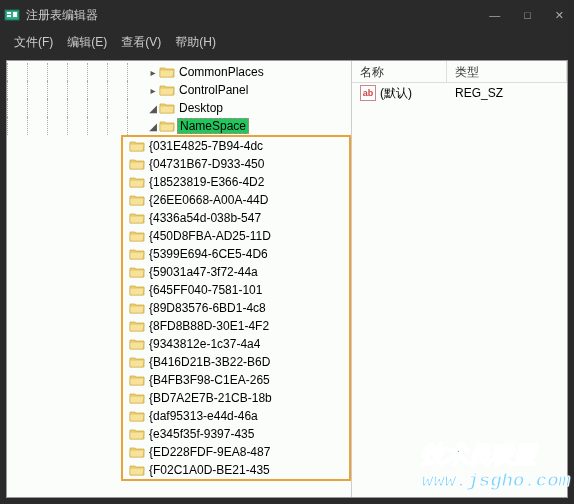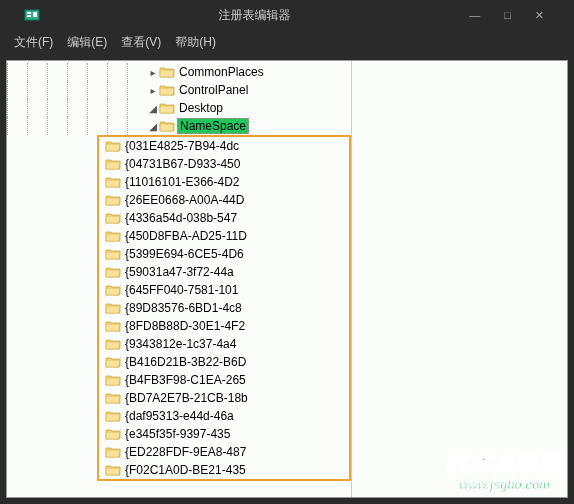--- a/index.html
+++ b/index.html
@@ -1,19 +1,19 @@
 <!DOCTYPE html>
 <html><head>
 <meta charset="utf-8">
 <style>
 * { margin: 0; padding: 0; box-sizing: border-box; font-family: "Microsoft YaHei", SimSun, Arial, sans-serif; }
 body { background: #333; width: 574px; height: 504px; overflow: hidden; position: relative; }
 .window { width: 574px; height: 504px; background: #2a2a2a; display: flex; flex-direction: column; }
 
-.titlebar { height: 30px; background: #2a2a2a; display: flex; align-items: center; padding: 0 24px; color: #ccc; font-size: 12px; text-align: center; }
+.titlebar { height: 30px; background: #2a2a2a; display: flex; align-items: center; padding: 0 4px; color: #ccc; font-size: 12px; }
 .titlebar .icon { width: 16px; height: 16px; margin-right: 6px; display: flex; align-items: center; justify-content: center; }
 .titlebar .title { flex: 1; }
 .titlebar .controls { display: flex; gap: 12px; color: #aaa; font-size: 11px; }
 .titlebar .controls span { cursor: pointer; padding: 2px 6px; }
 
 .menubar { height: 24px; background: #2a2a2a; display: flex; align-items: center; padding: 0 8px; font-size: 12px; color: #ccc; gap: 2px; }
 .menubar span { padding: 2px 6px; cursor: pointer; }
 
 .content { flex: 1; background: #fafdfa; margin: 6px; display: flex; border: 1px solid #999; overflow: hidden; }
 
@@ -32,23 +32,23 @@
 
 .list-panel { flex: 1; background: #fafdfa; overflow: hidden; font-size: 12px; }
 .list-header { display: flex; height: 22px; border-bottom: 1px solid #ddd; }
 .list-header div { padding: 3px 8px; border-right: 1px solid #ddd; color: #333; }
 .list-row { display: flex; height: 20px; align-items: center; }
 .list-row .cell { padding: 2px 8px; }
 .value-icon { width: 16px; height: 16px; display: inline-flex; align-items: center; justify-content: center; background: #fff; border: 1px solid #c88; color: #c44; font-size: 9px; font-weight: bold; margin-right: 4px; }
 
 .statusbar { height: 22px; background: #e8e8e8; color: #333; font-size: 11px; padding: 3px 6px; display: flex; align-items: center; border-top: 1px solid #999; margin: 0 6px 6px 6px; }
 
-.watermark { position: absolute; right: 12px; bottom: 12px; pointer-events: none; text-align: center; }
+.watermark { position: absolute; right: 4px; bottom: 12px; pointer-events: none; }
 .watermark .cn { font-size: 22px; font-weight: bold; color: #15a84a; -webkit-text-stroke: 2px #fff; text-shadow: 0 0 3px #fff, 0 0 3px #fff; font-style: italic; letter-spacing: 1px; }
-.watermark .url { font-size: 12px; font-weight: bold; color: #22c55e; -webkit-text-stroke: 1px #fff; text-shadow: 0 0 2px #fff; font-style: italic; }
+.watermark .url { font-size: 19px; font-weight: bold; color: #7dd3fc; -webkit-text-stroke: 1px #fff; text-shadow: 0 0 2px #fff; font-style: italic; font-family: Liberation Mono, monospace; }
 </style>
 </head>
 <body>
 
 <div class="window">
   <div class="titlebar">
     <span class="icon">
       <svg viewBox="0 0 16 16">
           <rect x="1" y="3" width="14" height="10" fill="#3a8" stroke="#175"></rect>
           <rect x="3" y="5" width="4" height="2" fill="#fff"></rect>
@@ -143,21 +143,21 @@
             </span>
             <span class="expander">◢</span>
             <span class="folder-icon">
               <svg viewBox="0 0 16 14">
                 <path d="M1 3 L1 12 L15 12 L15 4 L7 4 L6 3 Z" fill="#f5d57a" stroke="#c9a53a" stroke-width="0.7"></path>
                 <path d="M1 5 L15 5 L14 12 L1 12 Z" fill="#f8e29a" stroke="#c9a53a" stroke-width="0.5"></path>
               </svg>
             </span>
             <span class="label">NameSpace</span>
           </div>
-          <div class="highlight-box" style="margin-left:90px;">
+          <div class="highlight-box" style="margin-left:114px;">
             <div class="tree-row">
               <span style="width:6px;display:inline-block"></span>
               <span class="folder-icon">
                 <svg viewBox="0 0 16 14">
                   <path d="M1 3 L1 12 L15 12 L15 4 L7 4 L6 3 Z" fill="#f5d57a" stroke="#c9a53a" stroke-width="0.7"></path>
                   <path d="M1 5 L15 5 L14 12 L1 12 Z" fill="#f8e29a" stroke="#c9a53a" stroke-width="0.5"></path>
                 </svg>
               </span>
               <span class="label">{031E4825-7B94-4dc</span>
             </div>
@@ -172,21 +172,21 @@
               <span class="label">{04731B67-D933-450</span>
             </div>
             <div class="tree-row">
               <span style="width:6px;display:inline-block"></span>
               <span class="folder-icon">
                 <svg viewBox="0 0 16 14">
                   <path d="M1 3 L1 12 L15 12 L15 4 L7 4 L6 3 Z" fill="#f5d57a" stroke="#c9a53a" stroke-width="0.7"></path>
                   <path d="M1 5 L15 5 L14 12 L1 12 Z" fill="#f8e29a" stroke="#c9a53a" stroke-width="0.5"></path>
                 </svg>
               </span>
-              <span class="label">{11016101-E366-4D2</span>
+              <span class="label">{18523819-E366-4D2</span>
             </div>
             <div class="tree-row">
               <span style="width:6px;display:inline-block"></span>
               <span class="folder-icon">
                 <svg viewBox="0 0 16 14">
                   <path d="M1 3 L1 12 L15 12 L15 4 L7 4 L6 3 Z" fill="#f5d57a" stroke="#c9a53a" stroke-width="0.7"></path>
                   <path d="M1 5 L15 5 L14 12 L1 12 Z" fill="#f8e29a" stroke="#c9a53a" stroke-width="0.5"></path>
                 </svg>
               </span>
               <span class="label">{26EE0668-A00A-44D</span>
@@ -339,20 +339,35 @@
                   <path d="M1 5 L15 5 L14 12 L1 12 Z" fill="#f8e29a" stroke="#c9a53a" stroke-width="0.5"></path>
                 </svg>
               </span>
               <span class="label">{F02C1A0D-BE21-435</span>
             </div>
           </div>
         </div>
 
     </div>
 
+    <div class="list-panel">
+      <div class="list-header">
+        <div style="width:95px">名称</div>
+        <div style="flex:1">类型</div>
+      </div>
+      <div id="list-body">
+          <div class="list-row">
+            <div class="cell" style="width:95px;display:flex;align-items:center">
+              <span class="value-icon">ab</span>
+              <span>(默认)</span>
+            </div>
+            <div class="cell">REG_SZ</div>
+          </div>
+        </div>
+    </div>
   </div>
 
 </div>
 
 <div class="watermark">
   <div class="cn">技术员联盟</div>
   <div class="url">www.jsgho.com</div>
 </div>
 
 </body></html>

